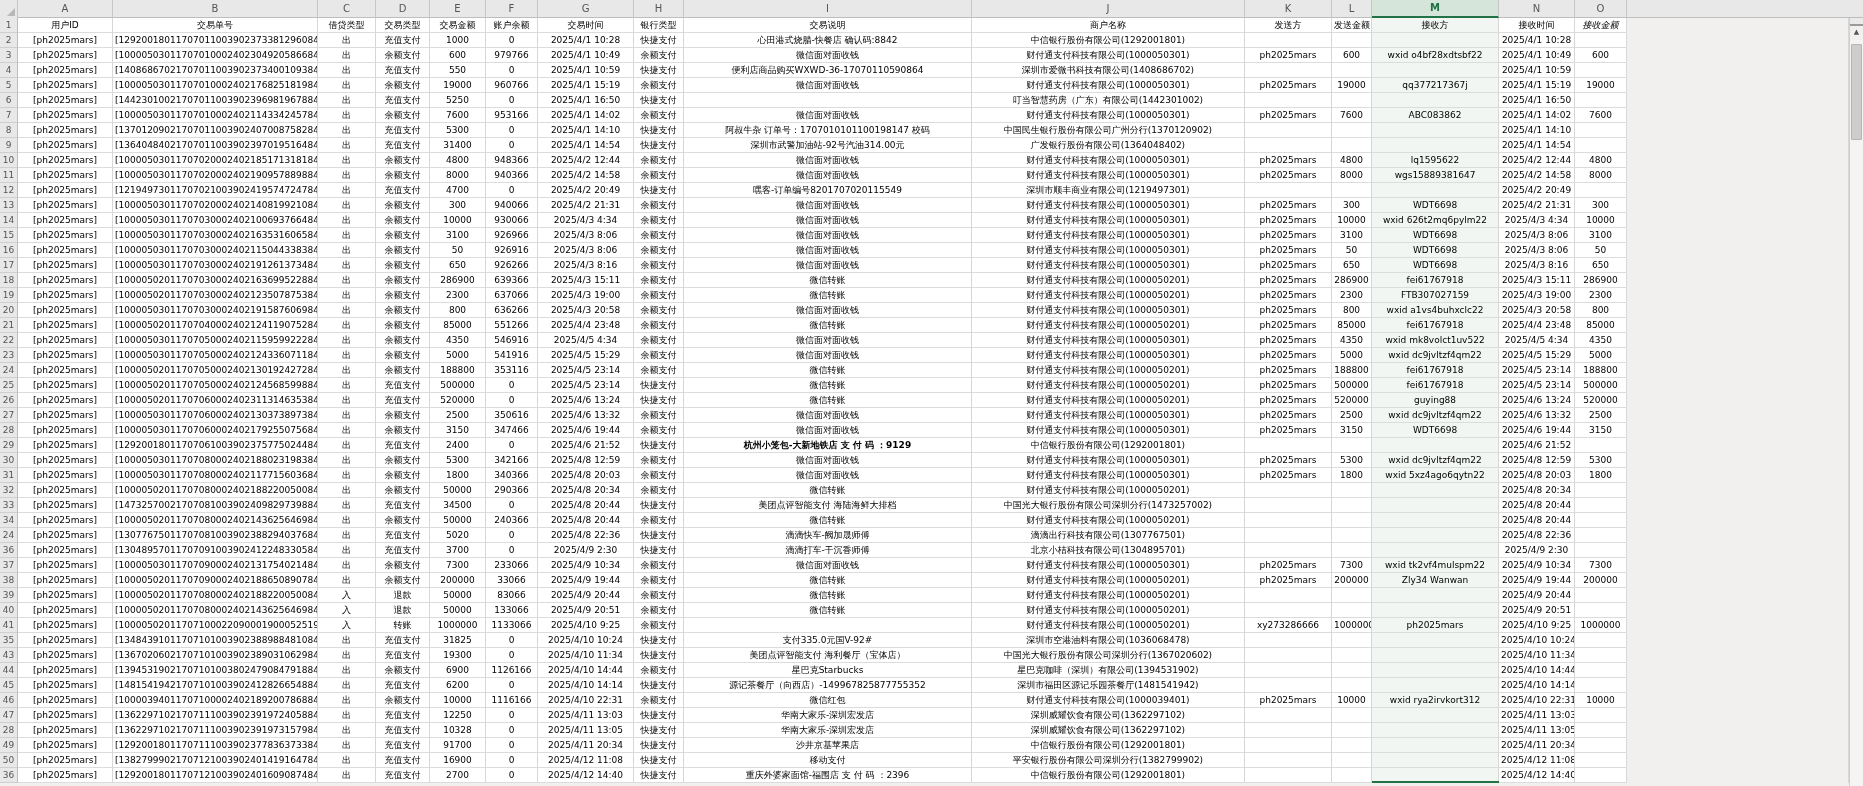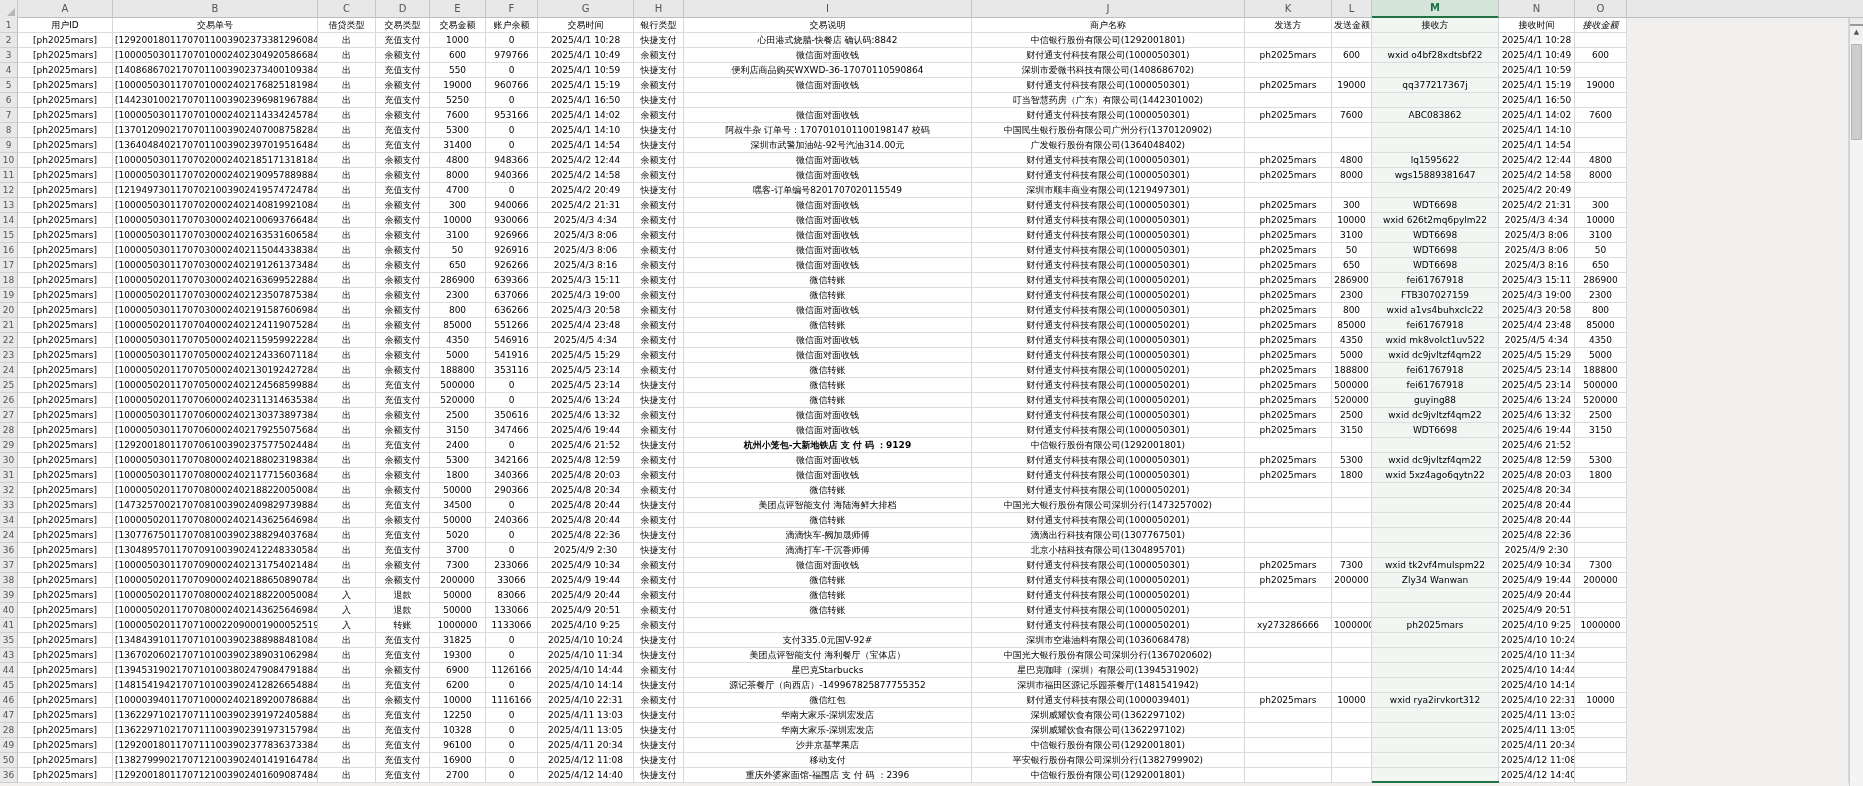--- a/index.html
+++ b/index.html
@@ -1007,21 +1007,21 @@
         <div class="cell" style="width: 76px;">2025/4/11 13:05</div>
         <div class="cell" style="width: 52px;"></div>
         <div class="cell rowfiller"></div>
       </div>
       <div class="grow">
         <div class="rowhead">49</div>
         <div class="cell" style="width: 95px;">[ph2025mars]</div>
         <div class="cell" style="width: 205px;">[129200180117071110039023778363733847]</div>
         <div class="cell" style="width: 58px;">出</div>
         <div class="cell" style="width: 54px;">充值支付</div>
-        <div class="cell" style="width: 56px;">96100</div>
+        <div class="cell" style="width: 56px;">91700</div>
         <div class="cell" style="width: 52px;">0</div>
         <div class="cell" style="width: 96px;">2025/4/11 20:34</div>
         <div class="cell" style="width: 50px;">快捷支付</div>
         <div class="cell" style="width: 288px;">沙井京基苹果店</div>
         <div class="cell" style="width: 273px;">中信银行股份有限公司(1292001801)</div>
         <div class="cell" style="width: 87px;"></div>
         <div class="cell" style="width: 40px;"></div>
         <div class="cell selcol" style="width: 127px;"></div>
         <div class="cell" style="width: 76px;">2025/4/11 20:34</div>
         <div class="cell" style="width: 52px;"></div>

